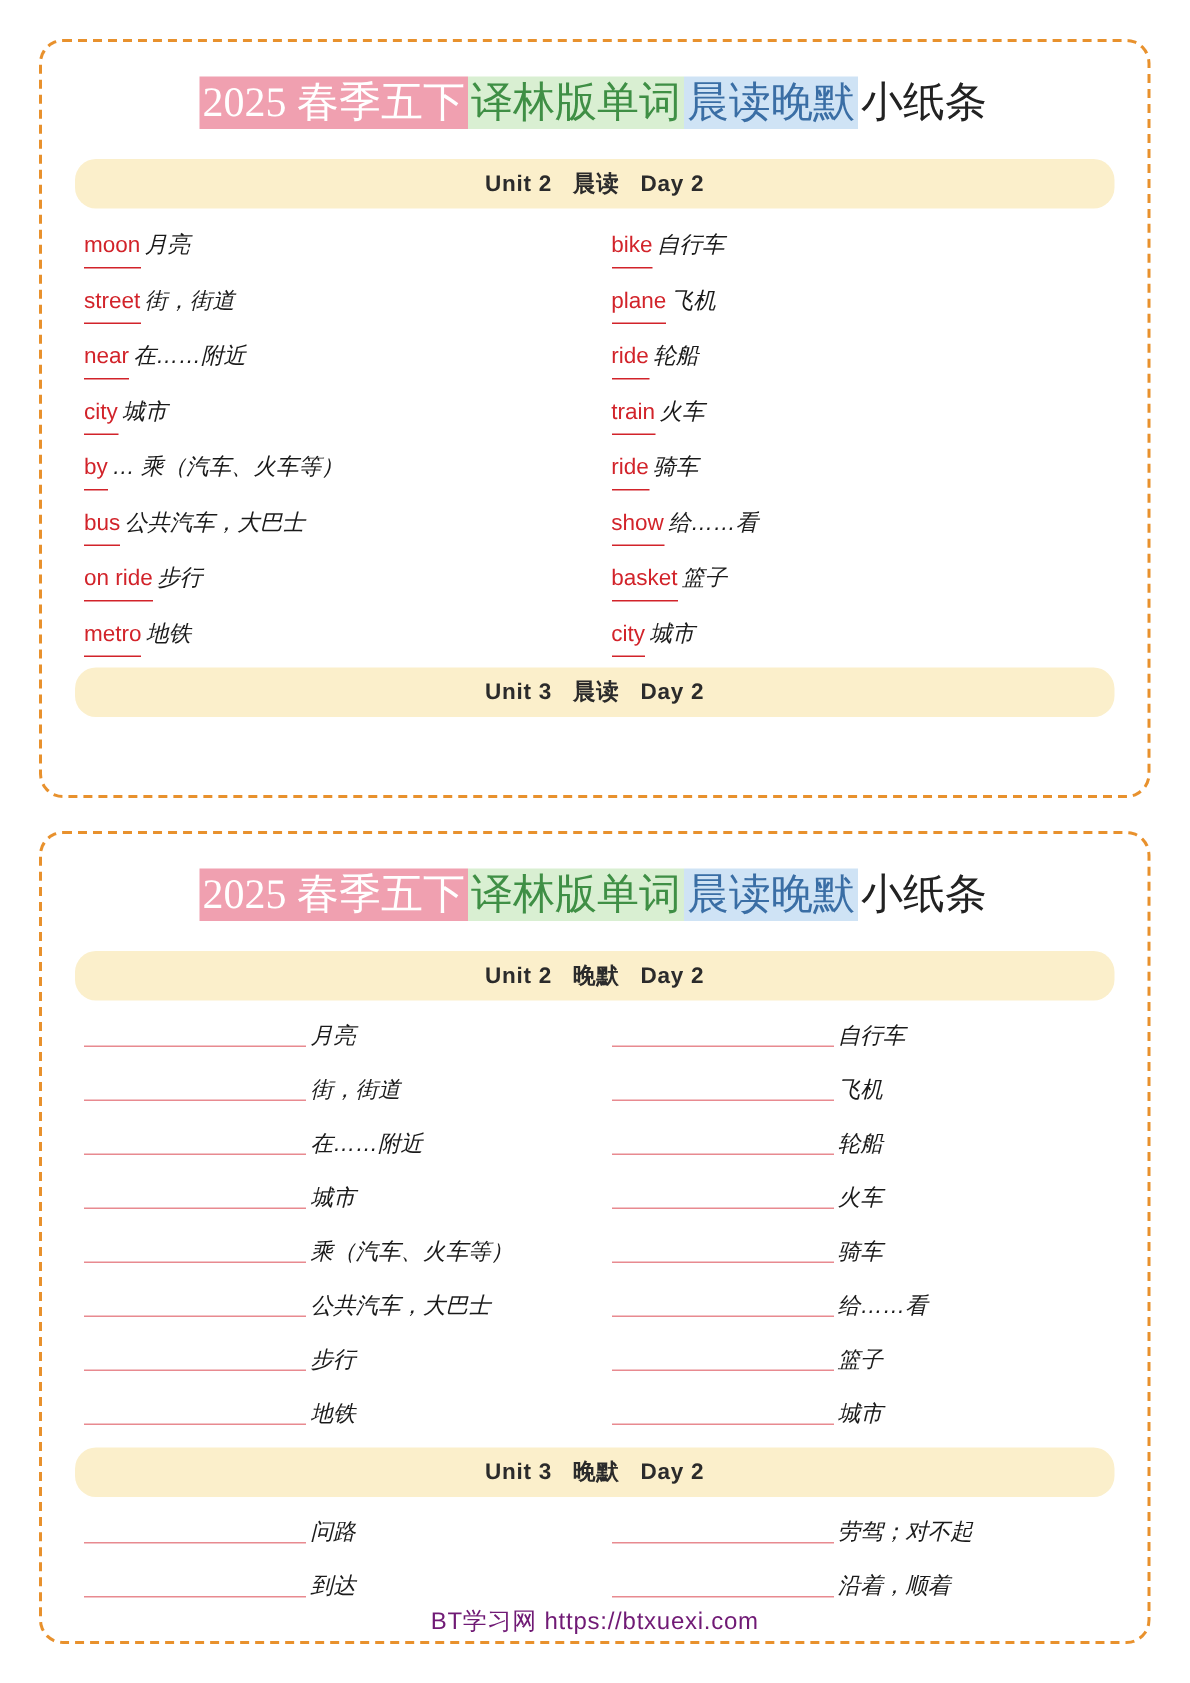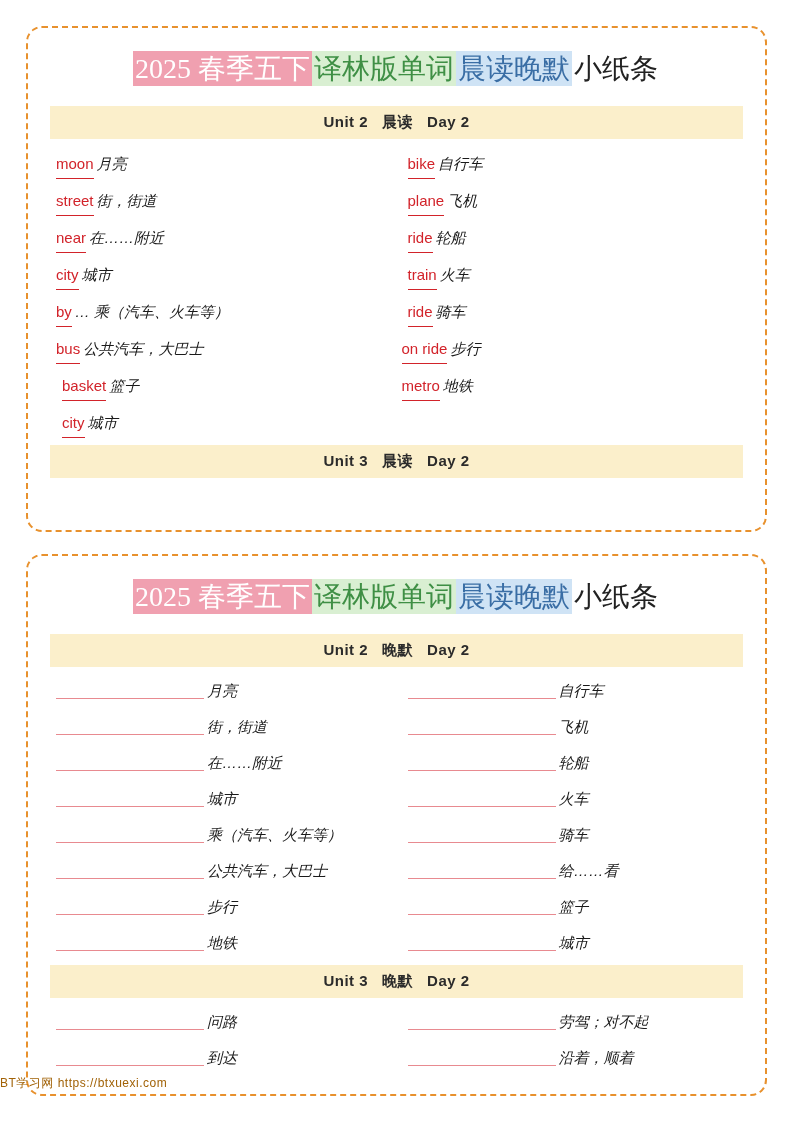--- a/index.html
+++ b/index.html
@@ -62,20 +62,21 @@
   .band {
     background: #FBEFCB;
     text-align: center;
     font-size: 15px;
     font-weight: bold;
     color: #2b2b2b;
     padding: 7px 0;
     margin: 4px 0 6px 0;
     letter-spacing: 0.5px;
     font-family: "Liberation Sans", sans-serif;
+    border-radius: 14px;
   }
   .band .sp { display: inline-block; width: 14px; }
 
   
   .grid {
     display: grid;
     grid-template-columns: 1fr 1fr;
     column-gap: 10px;
     row-gap: 0px;
     padding: 0 6px;
@@ -108,22 +109,23 @@
     vertical-align: -3px;
   }
   .cell.blankcell { line-height: 36px; }
 
   
   .watermark {
     position: absolute;
     left: 0;
     right: 0;
     bottom: 30px;
-    font-size: 12px;
-    color: #a16207;
+    text-align: center;
+    font-size: 16px;
+    color: #701a75;
     letter-spacing: 0.5px;
     font-family: "Liberation Sans", sans-serif;
   }
 </style>
 </head>
 <body>
 
 <div class="page">
 
   <div class="card">
@@ -144,20 +146,21 @@
       <div class="cell"><span class="en">near</span><span class="cn">在……附近</span></div>
       <div class="cell right"><span class="en">ride</span><span class="cn">轮船</span></div>
 
       <div class="cell"><span class="en">city</span><span class="cn">城市</span></div>
       <div class="cell right"><span class="en">train</span><span class="cn">火车</span></div>
 
       <div class="cell"><span class="en">by</span><span class="cn">… 乘（汽车、火车等）</span></div>
       <div class="cell right"><span class="en">ride</span><span class="cn">骑车</span></div>
 
       <div class="cell"><span class="en">bus</span><span class="cn">公共汽车，大巴士</span></div>
+      <div class="cell right"><span class="en">show</span><span class="cn">给……看</span></div>
 
       <div class="cell"><span class="en">on ride</span><span class="cn">步行</span></div>
       <div class="cell right"><span class="en">basket</span><span class="cn">篮子</span></div>
 
       <div class="cell"><span class="en">metro</span><span class="cn">地铁</span></div>
       <div class="cell right"><span class="en">city</span><span class="cn">城市</span></div>
     </div>
 
     <div class="band">
       <span>Unit 3</span><span class="sp"></span><span>晨读</span><span class="sp"></span><span>Day 2</span>

